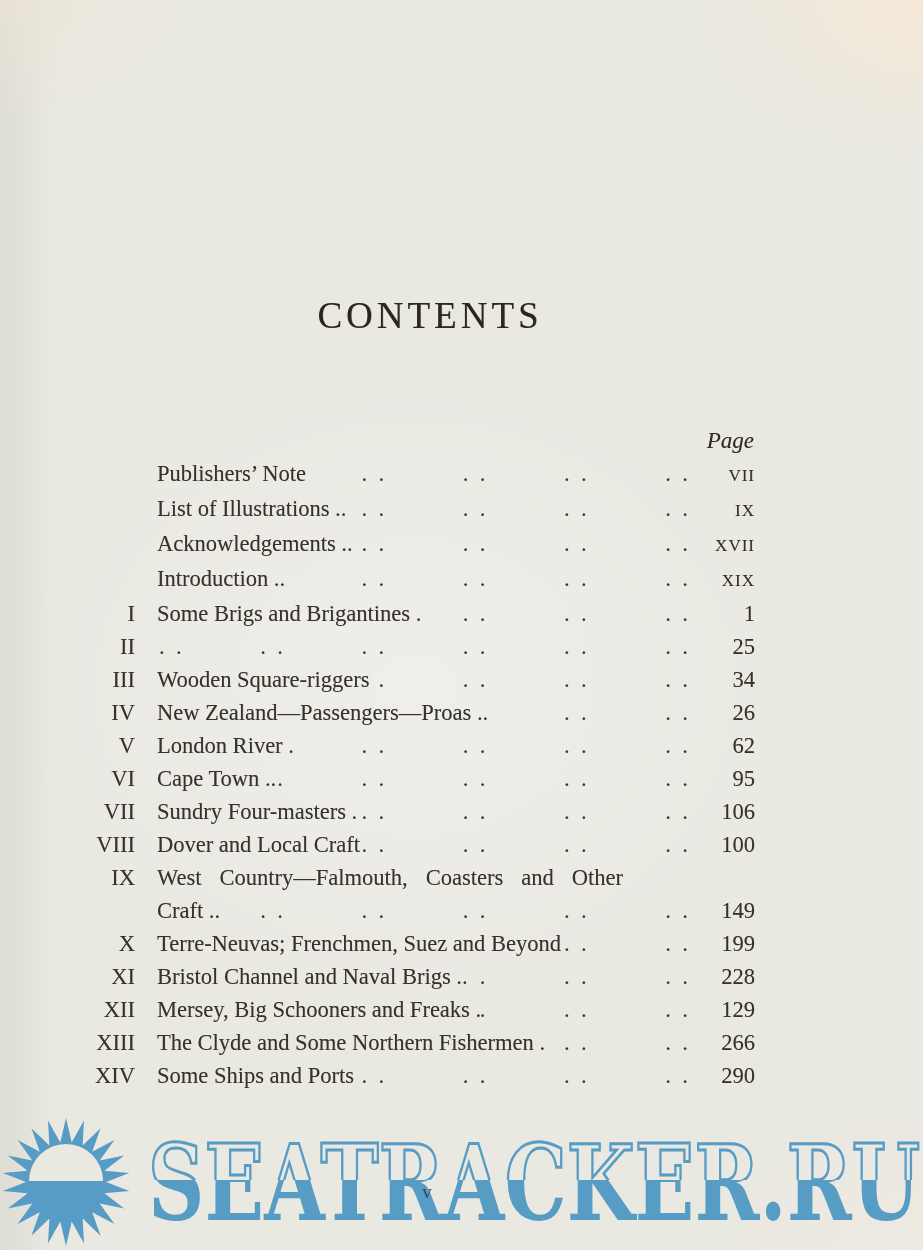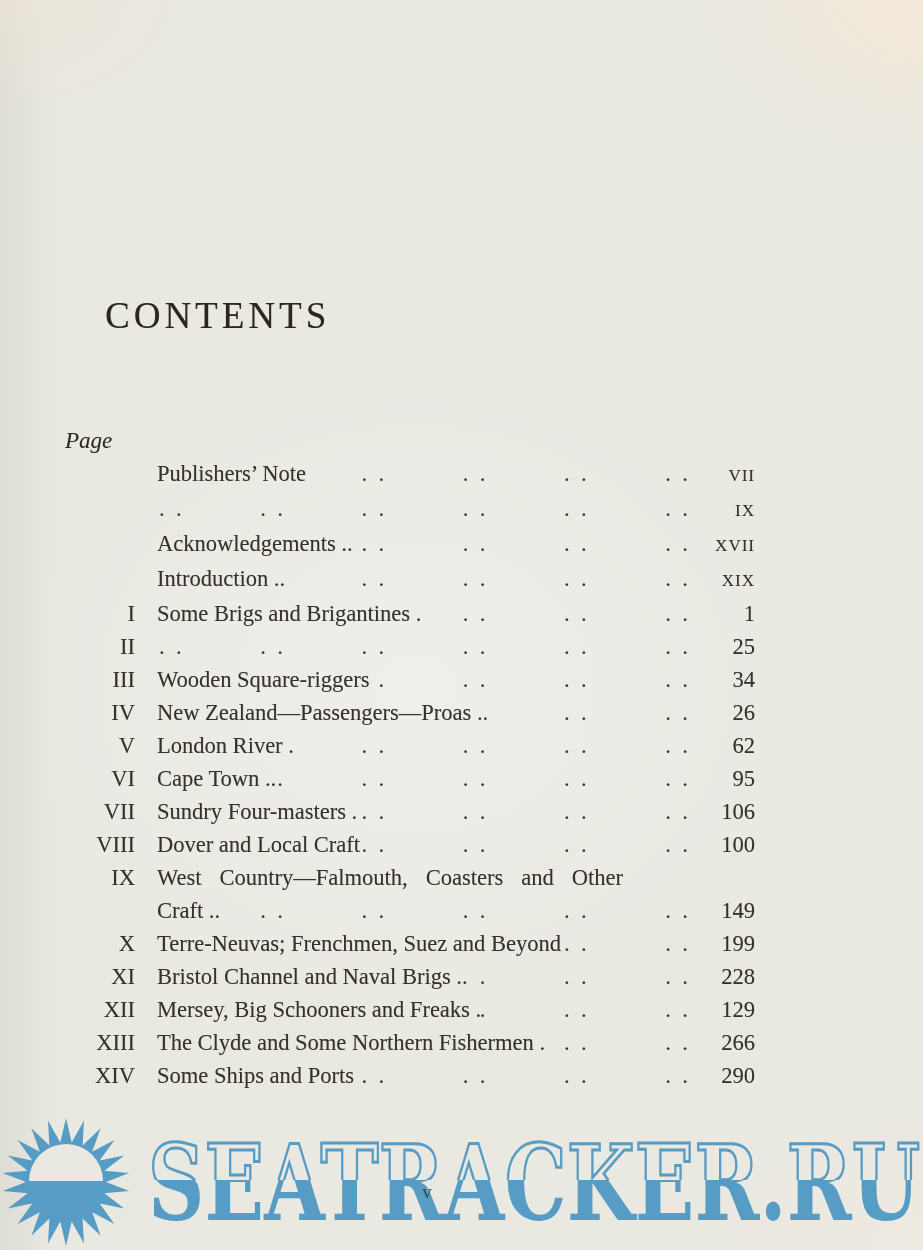--- a/index.html
+++ b/index.html
@@ -14,32 +14,32 @@
       radial-gradient(ellipse 260px 160px at 0% 0%, rgba(240,229,212,.55), rgba(240,229,212,0) 70%),
       radial-gradient(ellipse 300px 200px at 100% 100%, rgba(244,236,224,.5), rgba(244,236,224,0) 70%),
       linear-gradient(90deg, rgba(180,180,170,.22), rgba(180,180,170,0) 6%),
       radial-gradient(ellipse 600px 500px at 45% 55%, rgba(255,255,255,.28), rgba(255,255,255,0) 70%);
     font-family:"Liberation Serif","DejaVu Serif",serif;
     color:#35312b;
   }
   .book-title{
     position:absolute; top:294px; left:65px; width:690px;
     padding-left:40px; box-sizing:border-box;
-    text-align:left;
+    text-align:center;
     font-size:37px; letter-spacing:4px;
     color:#2a2620;
     text-shadow:.4px .4px .6px rgba(60,55,45,.35);
   }
   .toc{
     position:absolute; top:424px; left:65px; width:690px;
     font-size:22.5px; line-height:33px;
     text-shadow:.3px .3px .5px rgba(60,55,45,.3);
   }
   .col-header{
-    text-align:left; font-style:italic; font-size:23px; line-height:33px;
+    text-align:right; font-style:italic; font-size:23px; line-height:33px;
     padding-right:1px; color:#2e2a24;
   }
   .toc-row{display:flex; align-items:baseline;}
   .num{
     flex:0 0 70px; text-align:right; white-space:nowrap;
   }
   .entry{
     flex:1 1 auto; display:flex; align-items:baseline;
     margin-left:22px; min-width:0;
   }
@@ -80,20 +80,21 @@
           <span class="num"></span>
           <div class="entry">
             <span class="title-text">Publishers’ Note</span>
             <span class="leader"> . .    . .    . .    . .    . .    . .    . .    . .    . .    . .    . .    . .   </span>
           </div>
           <span class="pageno roman">VII</span>
         </div>
         <div class="toc-row">
           <span class="num"></span>
           <div class="entry">
+            <span class="title-text">List of Illustrations ..</span>
             <span class="leader"> . .    . .    . .    . .    . .    . .    . .    . .    . .    . .    . .    . .   </span>
           </div>
           <span class="pageno roman">IX</span>
         </div>
         <div class="toc-row">
           <span class="num"></span>
           <div class="entry">
             <span class="title-text">Acknowledgements ..</span>
             <span class="leader"> . .    . .    . .    . .    . .    . .    . .    . .    . .    . .    . .    . .   </span>
           </div>

